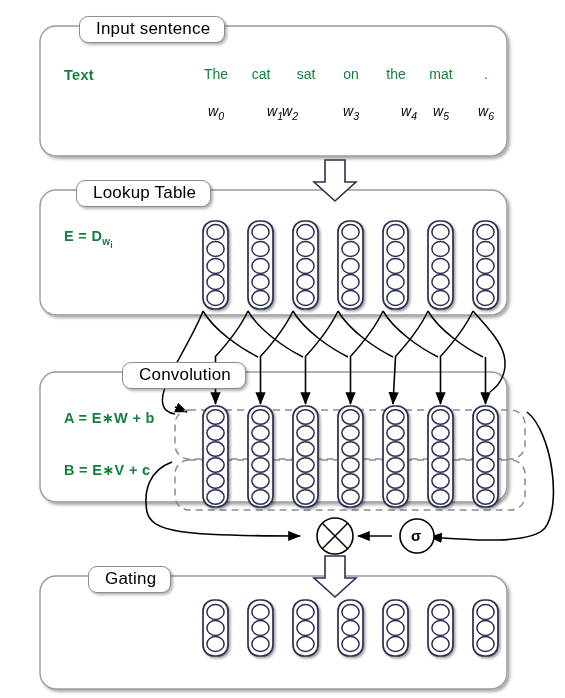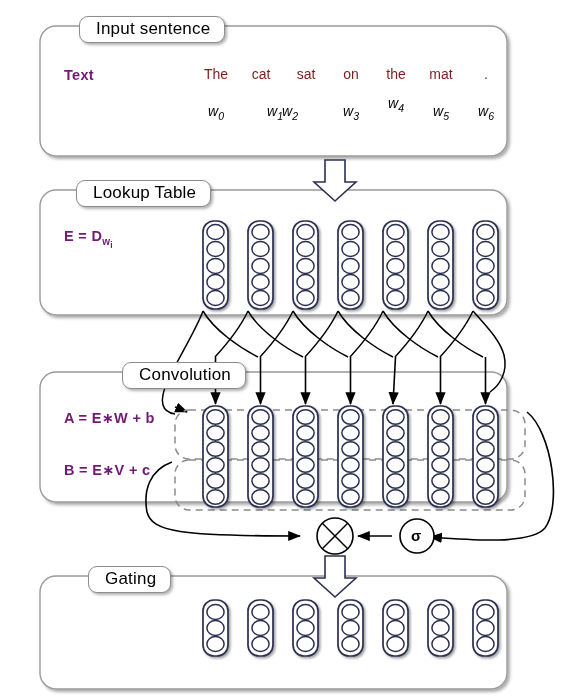--- a/index.html
+++ b/index.html
@@ -4,23 +4,23 @@
 <style>
   html,body{margin:0;padding:0;background:#ffffff;}
   body{width:565px;height:698px;overflow:hidden;
        font-family:"Liberation Sans","DejaVu Sans",sans-serif;}
   #stage{position:relative;width:565px;height:698px;}
   #svgroot{position:absolute;left:0;top:0;width:565px;height:698px;}
   .ttl{position:absolute;background:#ffffff;border:1.4px solid #8d8d8d;
        border-radius:9px;box-shadow:2px 2px 3px rgba(0,0,0,.30);
        font-size:17px;color:#000;padding:2px 14px 3px 16px;white-space:nowrap;
        letter-spacing:.2px;}
-  .lbl{position:absolute;font-size:14.5px;font-weight:bold;color:#701a75;
+  .lbl{position:absolute;font-size:14.5px;font-weight:bold;color:#15803d;
        white-space:nowrap;letter-spacing:.3px;}
-  .tok{position:absolute;font-size:14px;color:#7f1d1d;text-align:center;
+  .tok{position:absolute;font-size:14px;color:#15803d;text-align:center;
        white-space:nowrap;}
   .wsym{position:absolute;font-size:14px;color:#000;text-align:center;
         font-style:italic;white-space:nowrap;}
   .wsym sub{font-style:italic;font-size:10.5px;}
   .lbl sub{font-size:10px;font-weight:bold;}
   .lbl sub sub{font-size:8.5px;}
   .sg{position:absolute;font-size:15px;font-weight:bold;color:#000;}
 </style>
 </head>
 <body>
@@ -306,20 +306,20 @@
   <div class="tok" style="left:465px;top:66px;width:42px;">.</div>
 
   <div class="wsym" style="left:195px;top:103px;width:42px;">
     <span>w</span><sub>0</sub></div>
   <div class="wsym" style="left:254px;top:103px;width:42px;">
     <span>w</span><sub>1</sub></div>
   <div class="wsym" style="left:269px;top:103px;width:42px;">
     <span>w</span><sub>2</sub></div>
   <div class="wsym" style="left:330px;top:103px;width:42px;">
     <span>w</span><sub>3</sub></div>
-  <div class="wsym" style="left:375px;top:95px;width:42px;">
+  <div class="wsym" style="left:375px;top:103px;width:42px;text-align:right;">
     <span>w</span><sub>4</sub></div>
   <div class="wsym" style="left:420px;top:103px;width:42px;">
     <span>w</span><sub>5</sub></div>
   <div class="wsym" style="left:465px;top:103px;width:42px;">
     <span>w</span><sub>6</sub></div>
 
 </div>
 
 </body></html>

